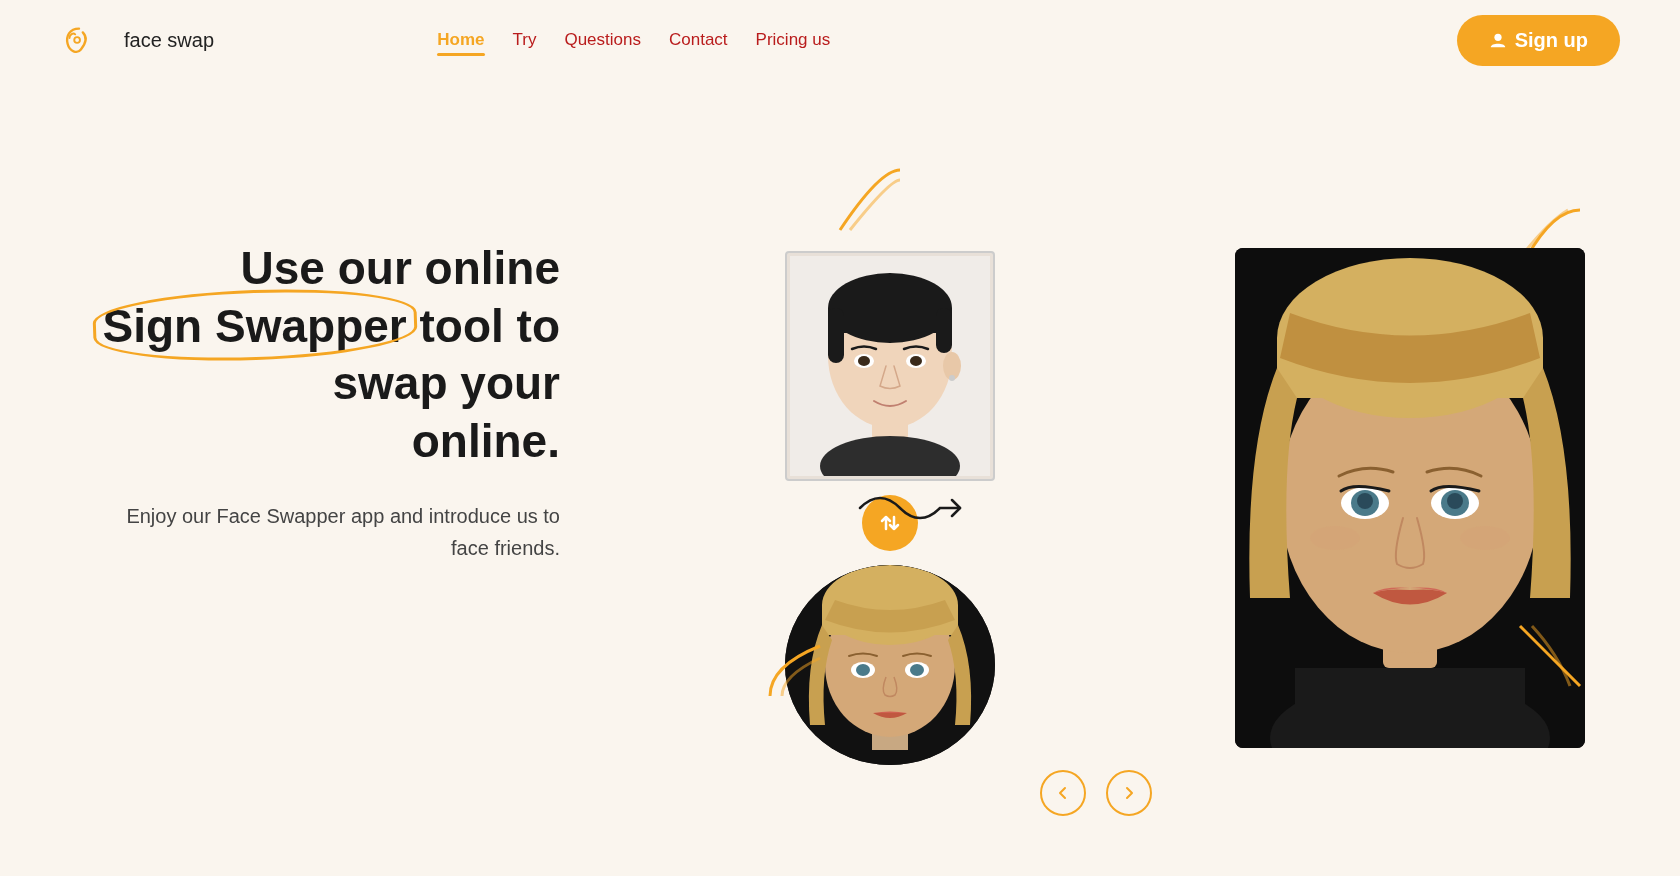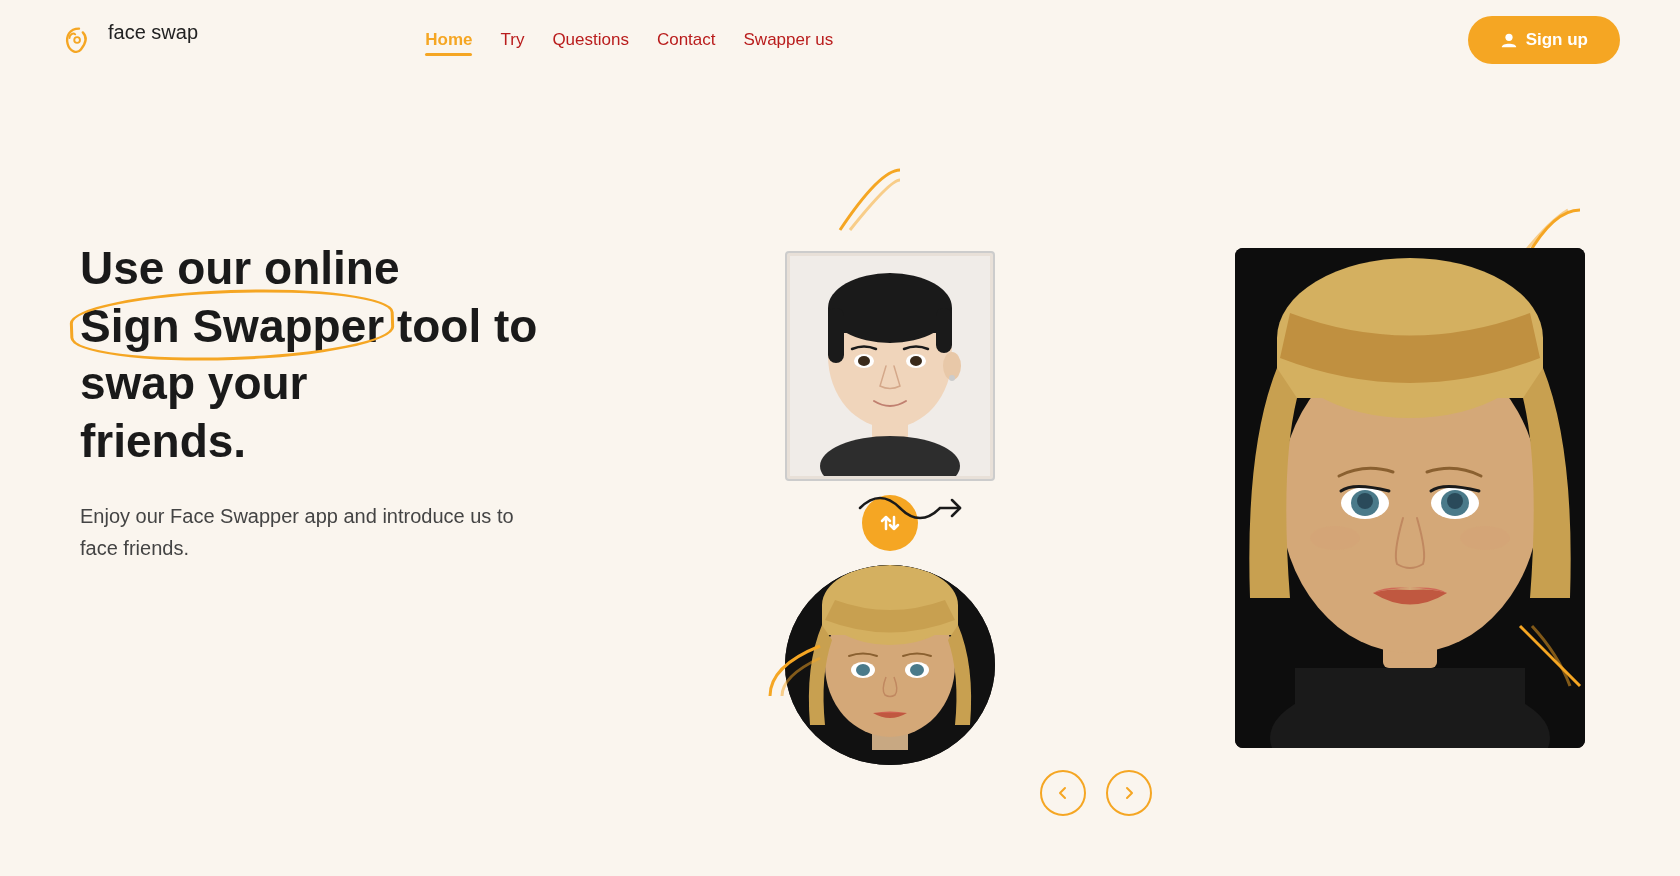--- a/index.html
+++ b/index.html
@@ -17,22 +17,22 @@
     nav {
       display: flex;
       align-items: center;
       padding: 0 60px;
       height: 80px;
       background: #faf5ee;
     }
 
     .logo-area {
       display: flex;
-      align-items: flex-start;
-      gap: 10px;
+      align-items: center;
+      gap: 26px;
       text-decoration: none;
     }
 
     .logo-icon {
       width: 38px;
       height: 38px;
     }
 
     .logo-text {
       font-size: 20px;
@@ -73,41 +73,42 @@
       border-radius: 2px;
     }
 
     .signup-btn {
       margin-left: auto;
       background: #f5a623;
       color: white;
       border: none;
       border-radius: 30px;
       padding: 14px 32px;
-      font-size: 17px;
+      font-size: 20px;
       font-weight: 600;
       cursor: pointer;
       display: flex;
       align-items: center;
       gap: 8px;
     }
 
     
     .main-content {
       display: flex;
       padding: 40px 80px 0 80px;
       height: calc(876px - 80px);
       position: relative;
     }
 
     
     .hero-text {
       max-width: 480px;
       padding-top: 120px;
       flex-shrink: 0;
+      text-align: right;
     }
 
     .hero-text h1 {
       font-size: 46px;
       font-weight: 700;
       color: #1a1a1a;
       line-height: 1.25;
       margin-bottom: 30px;
     }
 
@@ -252,41 +253,41 @@
       <circle cx="18" cy="20" r="3" fill="none" stroke="#f5a623" stroke-width="2"></circle>
     </svg>
     <span class="logo-text">face swap</span>
   </a>
 
   <div class="nav-links">
     <a class="nav-link active">Home</a>
     <a class="nav-link">Try</a>
     <a class="nav-link">Questions</a>
     <a class="nav-link">Contact</a>
-    <a class="nav-link">Swapper us</a>
+    <a class="nav-link">Pricing us</a>
   </div>
 
   <button class="signup-btn">
     <svg width="18" height="18" viewBox="0 0 20 20">
       <circle cx="10" cy="7" r="4" fill="white"></circle>
       <path d="M2 18 C2 13 18 13 18 18" fill="white"></path>
     </svg>
     <span>Sign up</span>
   </button>
 </nav>
 
 <div class="main-content">
 
   <div class="hero-text">
     <h1>
       <span>Use our online</span><br>
       <span class="face-swapper-highlight">
         <span>Sign Swapper</span>
       </span><span> tool to swap your</span><br>
-      <span>friends.</span>
+      <span>online.</span>
     </h1>
     <p class="subtitle">
       <span>Enjoy our Face Swapper app and introduce us to</span><br>
       <span>face friends.</span>
     </p>
   </div>
 
   <div class="center-section">
 
     <svg width="80" height="80" style="position:absolute; top:40px; right:310px;">

